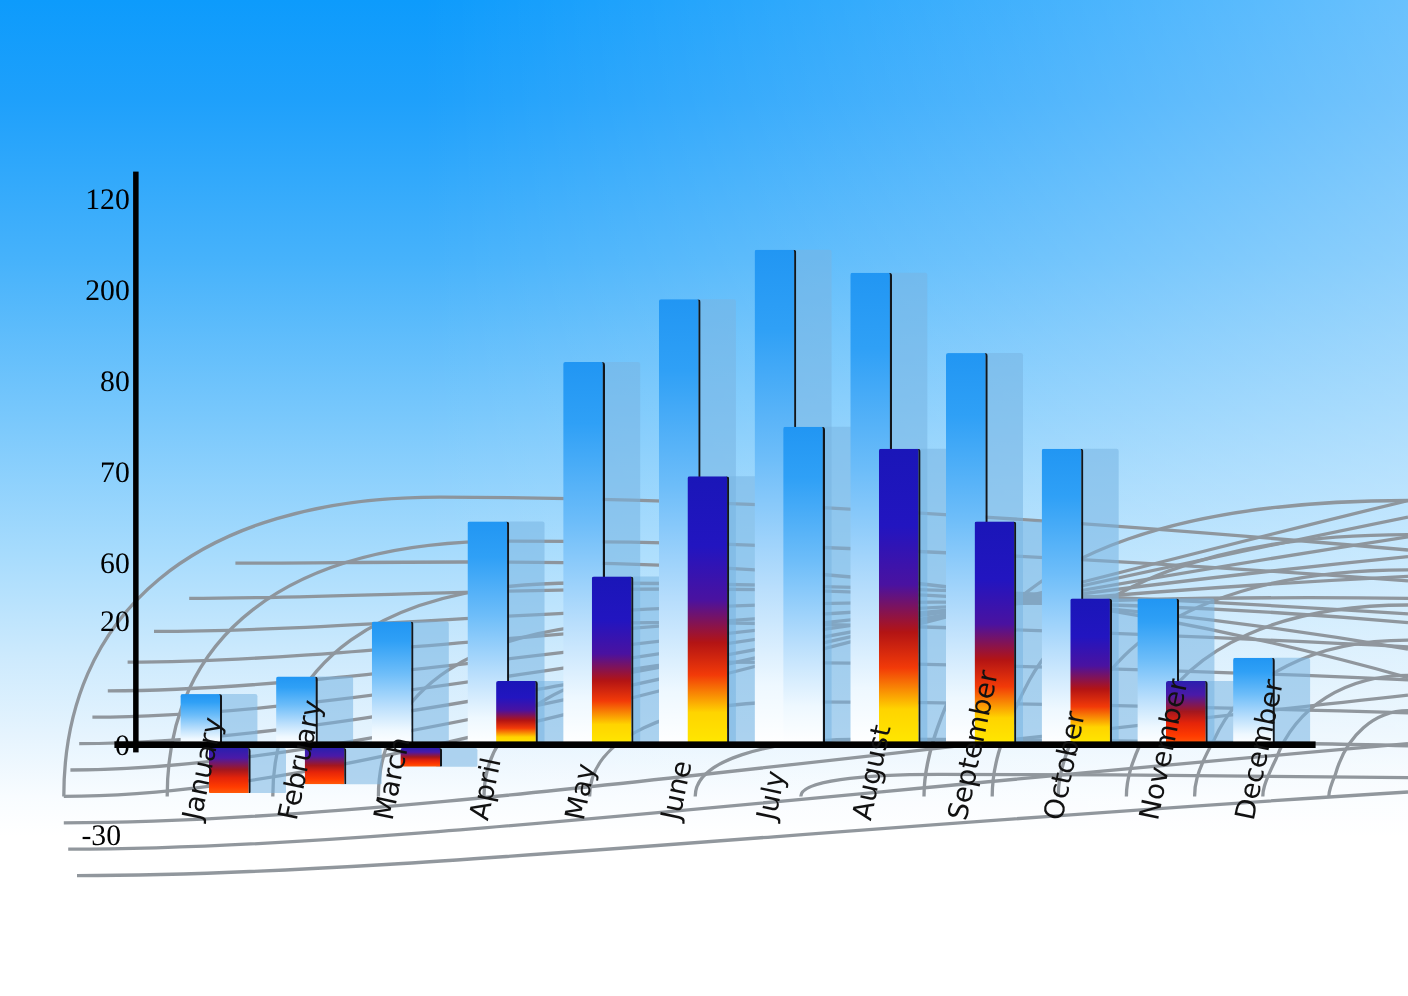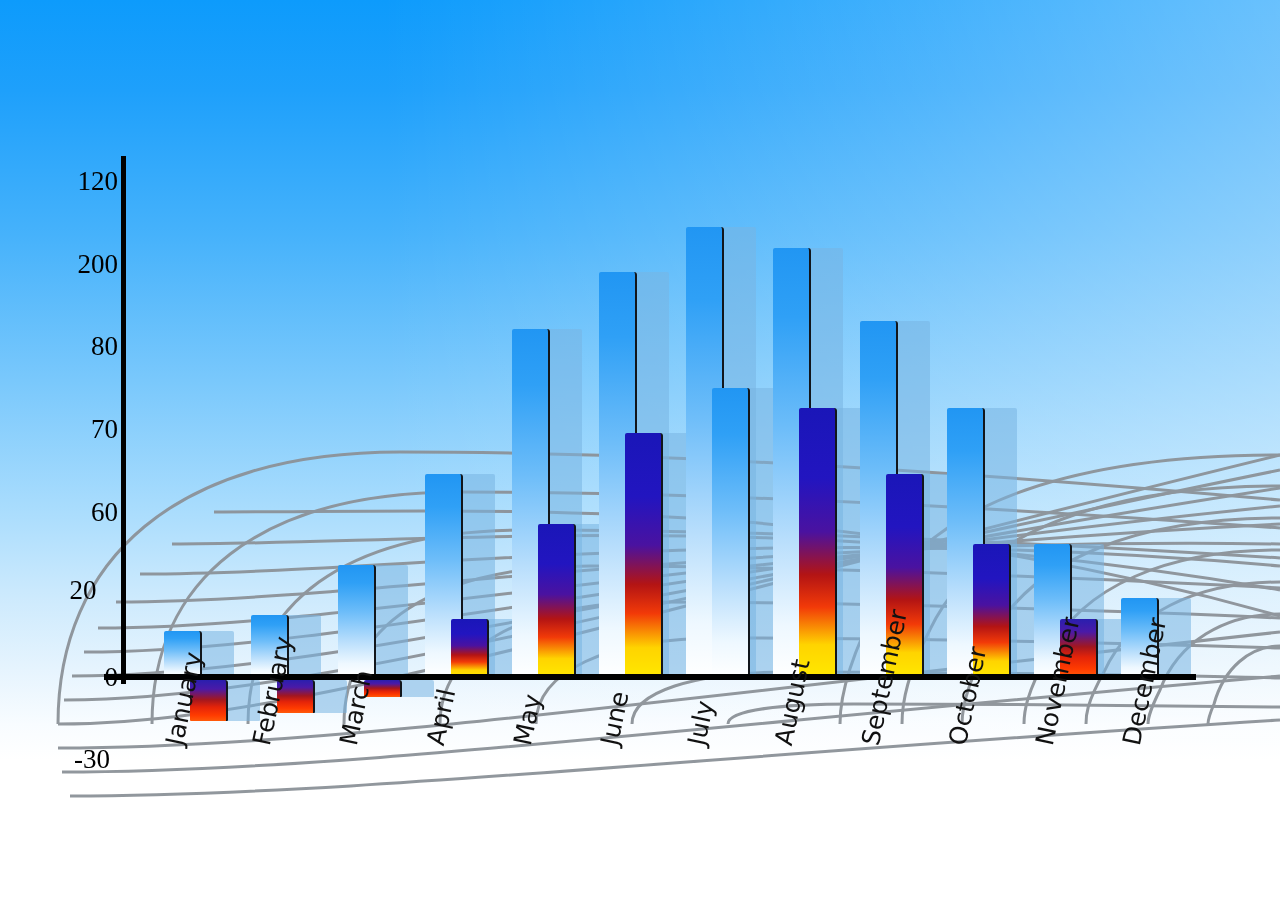--- a/index.html
+++ b/index.html
@@ -196,21 +196,21 @@
     <div class="bar-shadow" style="left:1153px;top:598px;width:38px;height:79px;"></div>
     <div class="bar s1" style="left:1121px;top:598px;width:38px;height:79px;"></div>
 
     <div class="zero-line"></div>
 
     <div class="ytick-label" style="left:48px;top:166px;">120</div>
     <div class="ytick-label" style="left:48px;top:249px;">200</div>
     <div class="ytick-label" style="left:48px;top:331px;">80</div>
     <div class="ytick-label" style="left:48px;top:414px;">70</div>
     <div class="ytick-label" style="left:48px;top:497px;">60</div>
-    <div class="ytick-label" style="left:48px;top:575px;text-align:center;">20</div>
+    <div class="ytick-label" style="left:48px;top:550px;">20</div>
     <div class="ytick-label" style="left:48px;top:662px;">0</div>
     <div class="ytick-label" style="left:40px;top:744px;">-30</div>
 
     <div class="x-label" style="left:160px;top:742px;">January</div>
     <div class="x-label" style="left:247px;top:742px;">February</div>
     <div class="x-label" style="left:334px;top:742px;">March</div>
     <div class="x-label" style="left:421px;top:742px;">April</div>
     <div class="x-label" style="left:508px;top:742px;">May</div>
     <div class="x-label" style="left:595px;top:742px;">June</div>
     <div class="x-label" style="left:682px;top:742px;">July</div>

